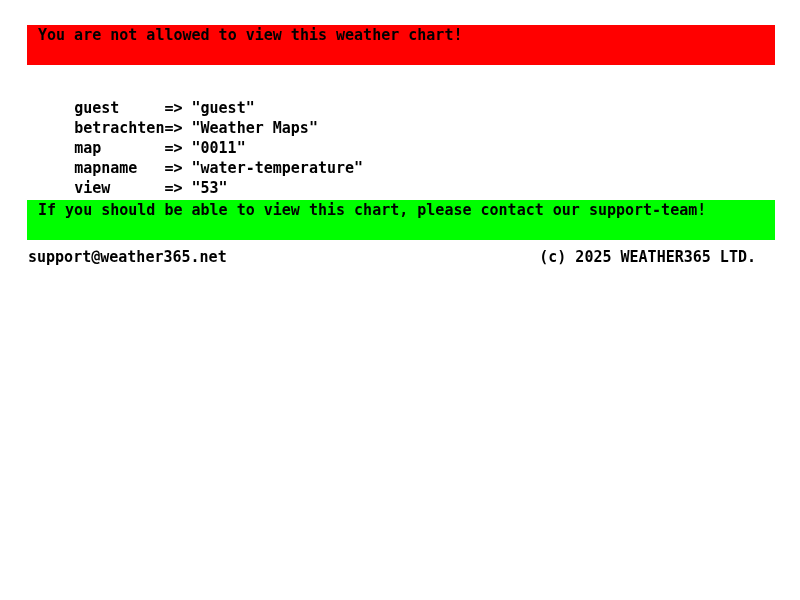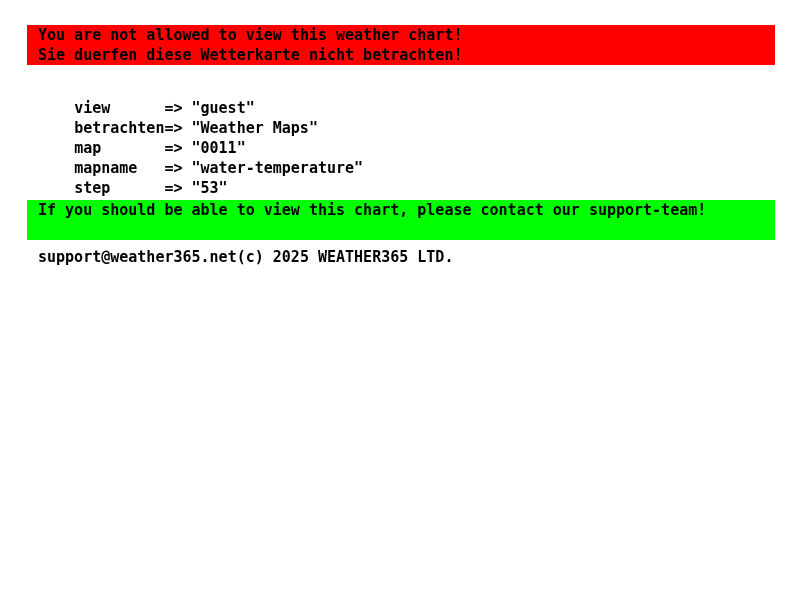--- a/index.html
+++ b/index.html
@@ -46,53 +46,52 @@
   .kv-key {
     display: inline-block;
     width: 10ch;
   }
   .kv-arrow {
     display: inline-block;
     width: 3ch;
   }
   .footer {
     position: absolute;
-    left: 38px;
+    left: 28px;
     top: 247px;
     width: 728px;
     height: 20px;
     line-height: 20px;
     display: flex;
-    justify-content: flex-start;
+    justify-content: space-between;
     white-space: nowrap;
   }
 </style>
 </head>
 <body>
 
 <div class="banner banner-denied" style="background-color: rgb(255, 0, 0);">
   <div class="line">You are not allowed to view this weather chart!</div>
-  <div class="line">Sie duerfen diese Wetterkarte nicht betrachten!</div>
 </div>
 
 <div class="kv-block">
   <div class="kv-row">
-    <span class="kv-key">view</span><span class="kv-arrow">=&gt;</span><span class="kv-value">"guest"</span>
+    <span class="kv-key">guest</span><span class="kv-arrow">=&gt;</span><span class="kv-value">"guest"</span>
   </div>
   <div class="kv-row">
     <span class="kv-key">betrachten</span><span class="kv-arrow">=&gt;</span><span class="kv-value">"Weather Maps"</span>
   </div>
   <div class="kv-row">
     <span class="kv-key">map</span><span class="kv-arrow">=&gt;</span><span class="kv-value">"0011"</span>
   </div>
   <div class="kv-row">
     <span class="kv-key">mapname</span><span class="kv-arrow">=&gt;</span><span class="kv-value">"water-temperature"</span>
   </div>
   <div class="kv-row">
-    <span class="kv-key">step</span><span class="kv-arrow">=&gt;</span><span class="kv-value">"53"</span>
+    <span class="kv-key">view</span><span class="kv-arrow">=&gt;</span><span class="kv-value">"53"</span>
   </div>
 </div>
 
 <div class="banner banner-support" style="background-color: rgb(0, 255, 0);">
   <div class="line">If you should be able to view this chart, please contact our support-team!</div>
 </div>
 
 <div class="footer">
   <span>support@weather365.net</span>
   <span>(c) 2025 WEATHER365 LTD.</span>

